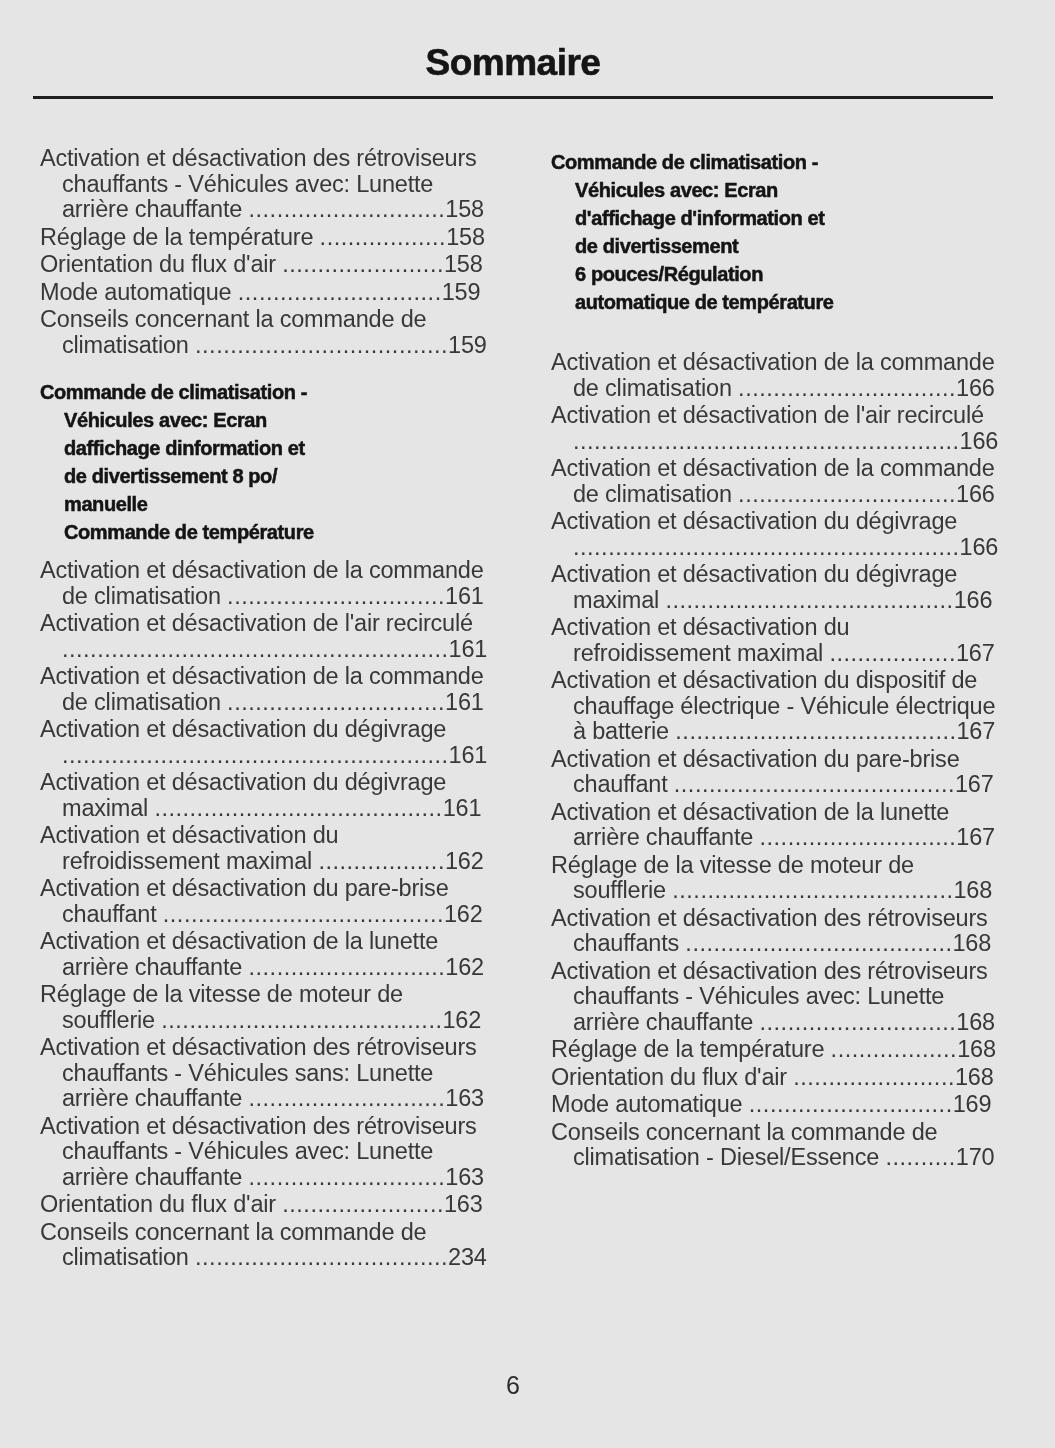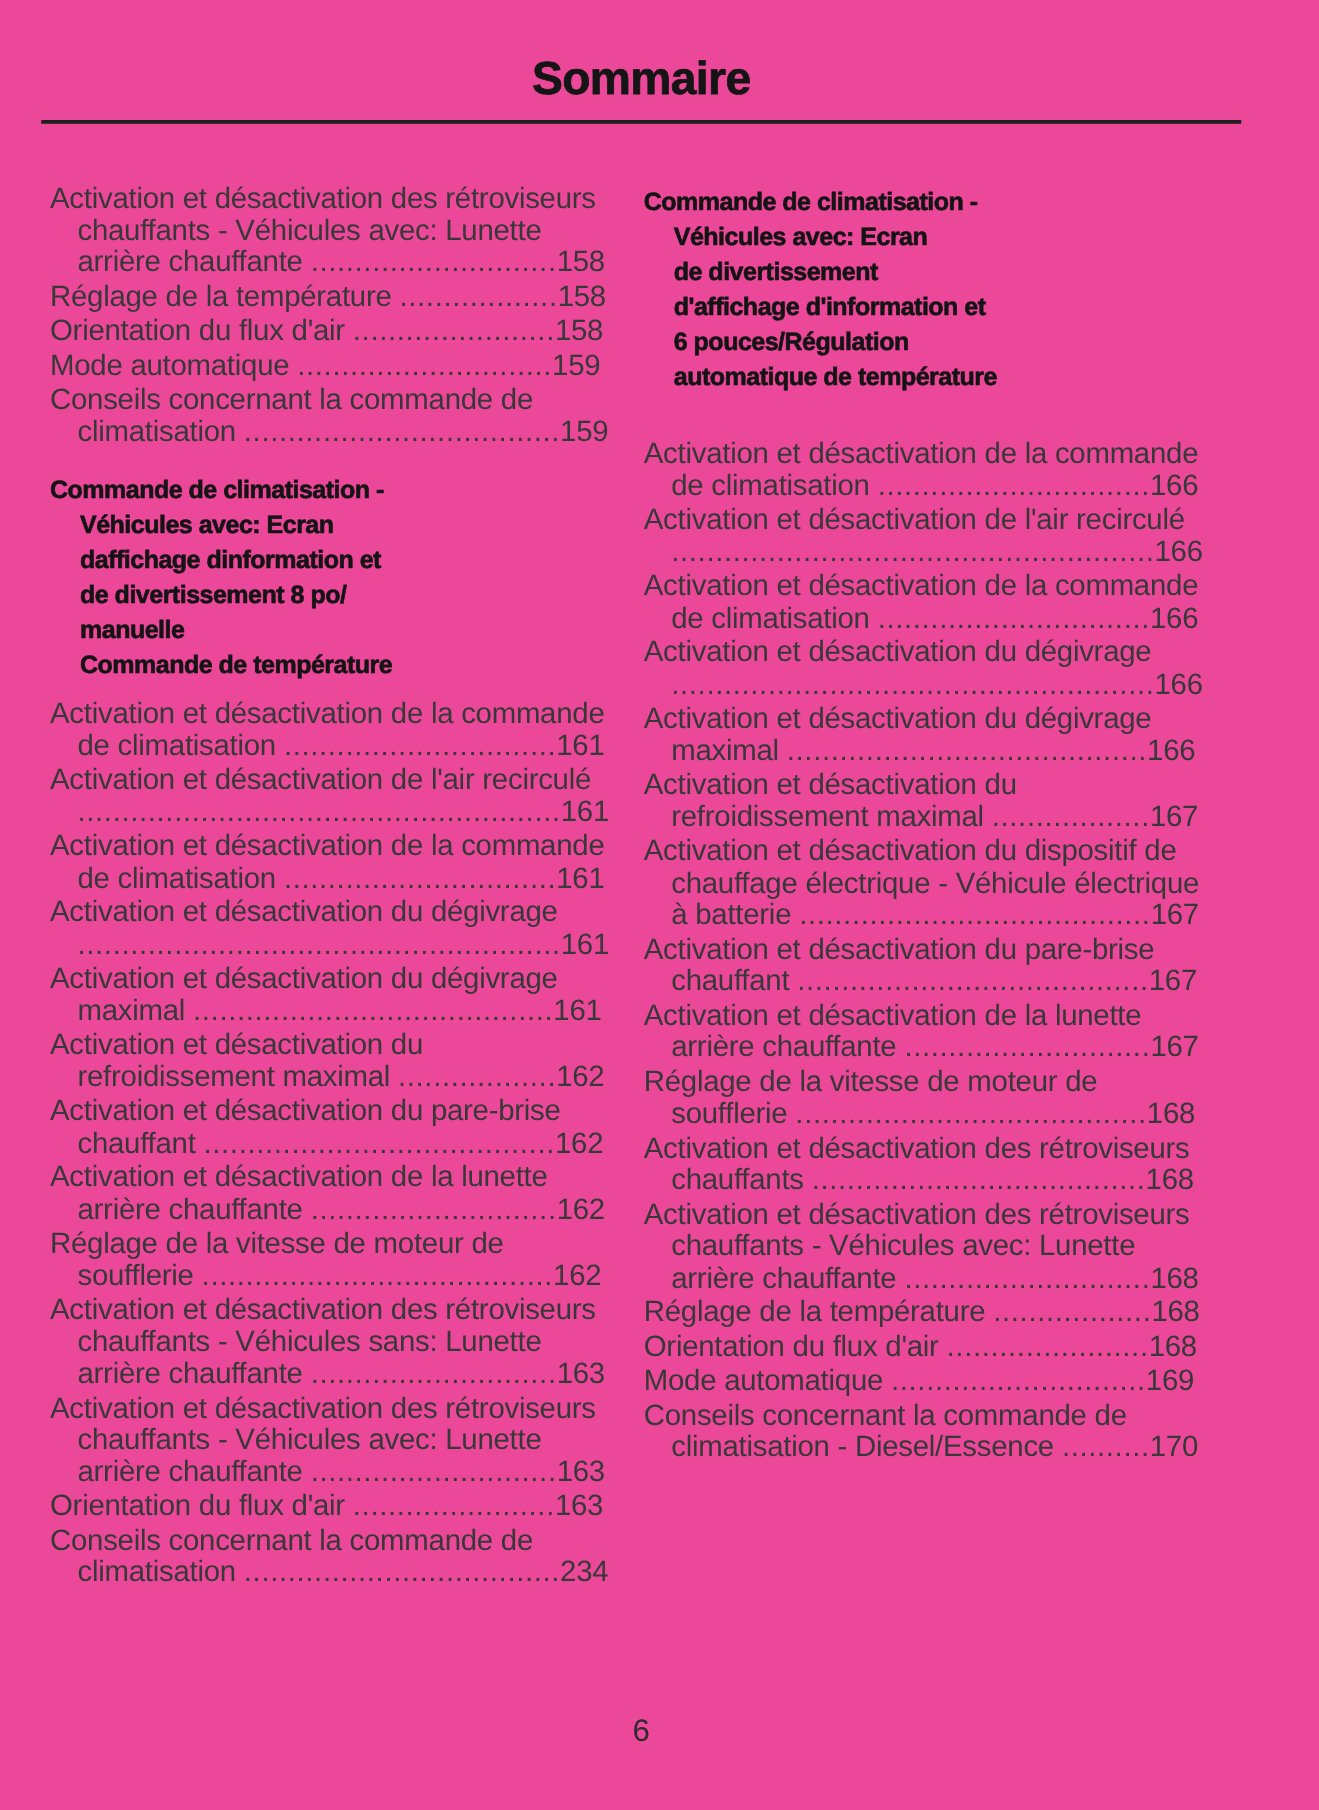--- a/index.html
+++ b/index.html
@@ -1,27 +1,27 @@
 <!DOCTYPE html>
 <html><head>
 <meta charset="utf-8">
 <style>
   * { margin:0; padding:0; box-sizing:border-box; }
   html,body { background:#ffffff; }
   .page {
-    position:relative; width:1055px; height:1448px; background:#ec4899;
+    position:relative; width:1055px; height:1448px; background:#e5e5e5;
     font-family:"Liberation Sans", sans-serif; color:#383838; overflow:hidden;
   }
   .title {
     position:absolute; top:44px; left:33px; width:960px; text-align:center;
     font-size:37px; line-height:1; font-weight:800; letter-spacing:-0.5px;
     color:#151515; -webkit-text-stroke:0.6px #151515;
   }
   .rule { position:absolute; top:96px; left:33px; width:960px; height:2.5px; background:#1f1f1f; }
-  .columns { position:absolute; top:146px; left:40px; display:flex; gap:28px; }
+  .columns { position:absolute; top:146px; left:40px; display:flex; gap:64px; }
   .col { width:447px; flex:0 0 auto; }
   .heading {
     font-size:20px; line-height:28px; font-weight:800; color:#141414;
     letter-spacing:-0.4px; -webkit-text-stroke:0.5px #141414;
     margin:20px 0 12px 0;
   }
   .heading:first-child { margin-top:2px; }
   .col[data-name="toc-column-right"] .heading { margin-bottom:34px; }
   .heading .hline.indent { padding-left:24px; }
   .toc-entry {
@@ -67,22 +67,22 @@
         <div class="toc-entry" data-name="toc-entry"><span class="label" data-name="toc-entry-label">Réglage de la vitesse de moteur de soufflerie</span> <span class="dots" data-name="dot-leader">........................................</span><span class="pagenum" data-name="toc-page-number">162</span></div>
         <div class="toc-entry" data-name="toc-entry"><span class="label" data-name="toc-entry-label">Activation et désactivation des rétroviseurs chauffants - Véhicules sans: Lunette arrière chauffante</span> <span class="dots" data-name="dot-leader">............................</span><span class="pagenum" data-name="toc-page-number">163</span></div>
         <div class="toc-entry" data-name="toc-entry"><span class="label" data-name="toc-entry-label">Activation et désactivation des rétroviseurs chauffants - Véhicules avec: Lunette arrière chauffante</span> <span class="dots" data-name="dot-leader">............................</span><span class="pagenum" data-name="toc-page-number">163</span></div>
         <div class="toc-entry" data-name="toc-entry"><span class="label" data-name="toc-entry-label">Orientation du flux d'air</span> <span class="dots" data-name="dot-leader">.......................</span><span class="pagenum" data-name="toc-page-number">163</span></div>
         <div class="toc-entry" data-name="toc-entry"><span class="label" data-name="toc-entry-label">Conseils concernant la commande de climatisation</span> <span class="dots" data-name="dot-leader">....................................</span><span class="pagenum" data-name="toc-page-number">234</span></div>
       </div>
     <div class="col" data-name="toc-column-right">
         <div class="heading" data-name="section-heading">
           <div class="hline" data-name="heading-line">Commande de climatisation -</div>
           <div class="hline indent" data-name="heading-line">Véhicules avec: Ecran</div>
+          <div class="hline indent" data-name="heading-line">d'affichage d'information et</div>
           <div class="hline indent" data-name="heading-line">de divertissement</div>
-          <div class="hline indent" data-name="heading-line">d'affichage d'information et</div>
           <div class="hline indent" data-name="heading-line">6 pouces/Régulation</div>
           <div class="hline indent" data-name="heading-line">automatique de température</div>
         </div>
         <div class="toc-entry" data-name="toc-entry"><span class="label" data-name="toc-entry-label">Activation et désactivation de la commande de climatisation</span> <span class="dots" data-name="dot-leader">...............................</span><span class="pagenum" data-name="toc-page-number">166</span></div>
         <div class="toc-entry" data-name="toc-entry"><span class="label" data-name="toc-entry-label">Activation et désactivation de l'air recirculé</span> <span class="dots" data-name="dot-leader">.......................................................</span><span class="pagenum" data-name="toc-page-number">166</span></div>
         <div class="toc-entry" data-name="toc-entry"><span class="label" data-name="toc-entry-label">Activation et désactivation de la commande de climatisation</span> <span class="dots" data-name="dot-leader">...............................</span><span class="pagenum" data-name="toc-page-number">166</span></div>
         <div class="toc-entry" data-name="toc-entry"><span class="label" data-name="toc-entry-label">Activation et désactivation du dégivrage</span> <span class="dots" data-name="dot-leader">.......................................................</span><span class="pagenum" data-name="toc-page-number">166</span></div>
         <div class="toc-entry" data-name="toc-entry"><span class="label" data-name="toc-entry-label">Activation et désactivation du dégivrage maximal</span> <span class="dots" data-name="dot-leader">.........................................</span><span class="pagenum" data-name="toc-page-number">166</span></div>
         <div class="toc-entry" data-name="toc-entry"><span class="label" data-name="toc-entry-label">Activation et désactivation du refroidissement maximal</span> <span class="dots" data-name="dot-leader">..................</span><span class="pagenum" data-name="toc-page-number">167</span></div>
         <div class="toc-entry" data-name="toc-entry"><span class="label" data-name="toc-entry-label">Activation et désactivation du dispositif de chauffage électrique - Véhicule électrique à batterie</span> <span class="dots" data-name="dot-leader">........................................</span><span class="pagenum" data-name="toc-page-number">167</span></div>

